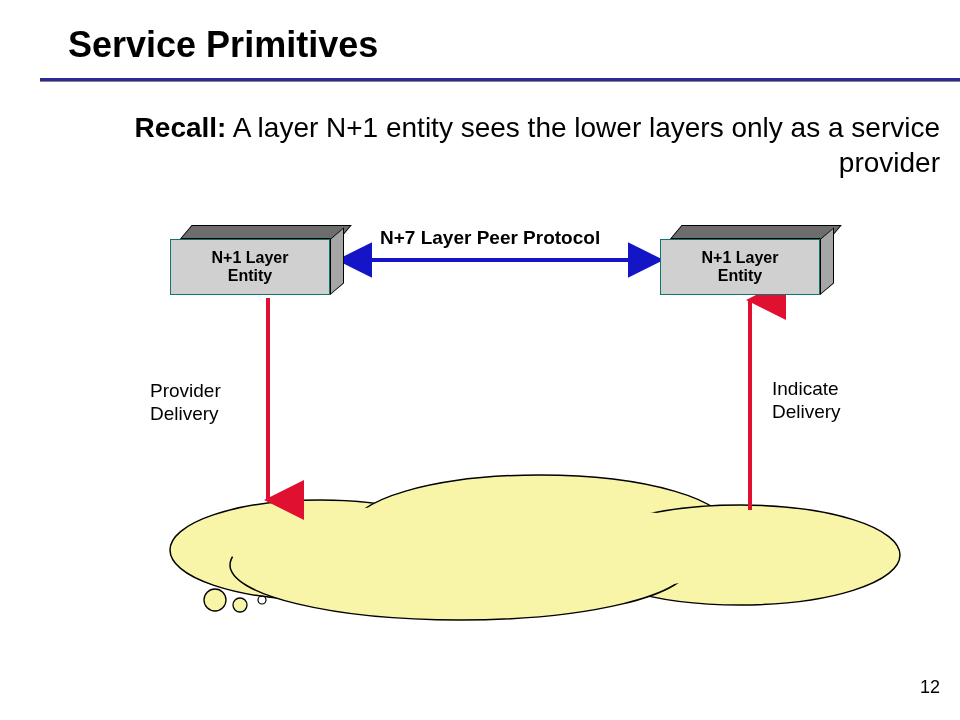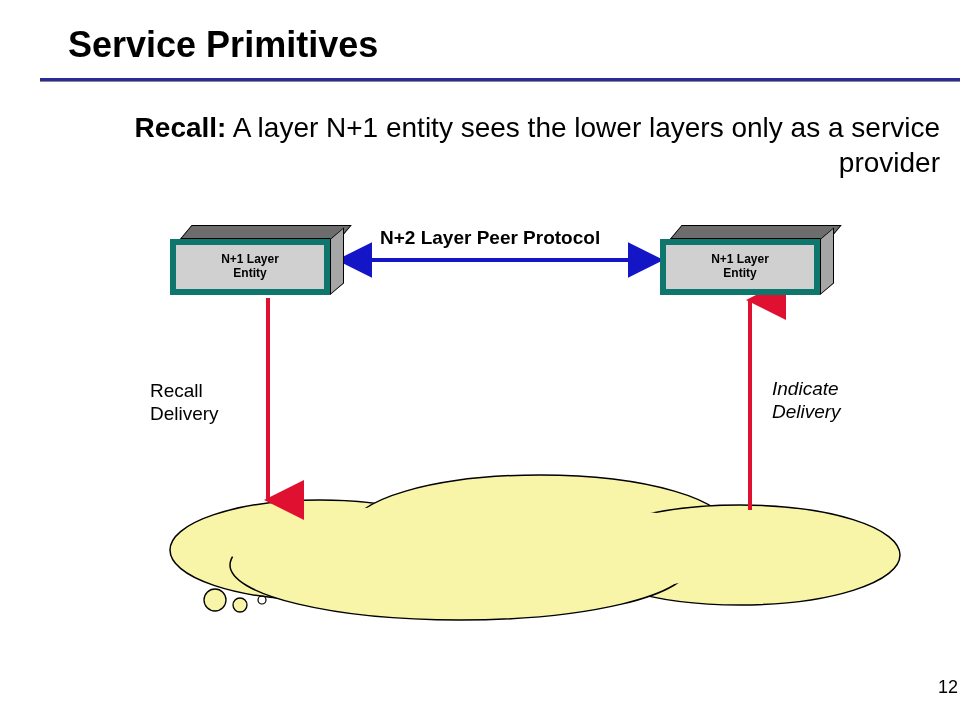--- a/index.html
+++ b/index.html
@@ -84,27 +84,27 @@
     border: 1px solid #000;
     box-sizing: border-box;
   }
   .entity-front {
     position: absolute;
     left: 0;
     top: 14px;
     width: 160px;
     height: 56px;
     background: #d0d0d0;
-    border: 6px solid #0f766e;
+    border: 1px solid #0f766e;
     box-sizing: border-box;
     display: flex;
     align-items: center;
     justify-content: center;
     text-align: center;
-    font-size: 12px;
+    font-size: 16px;
     font-weight: bold;
     line-height: 1.15;
     padding: 2px 6px;
   }
 
   .peer-label {
     position: absolute;
     font-size: 19px;
     font-weight: bold;
     white-space: nowrap;
@@ -117,21 +117,21 @@
   }
 
   .cloud-label {
     position: absolute;
     font-size: 24px;
     white-space: nowrap;
   }
 
   .page-num {
     position: absolute;
-    right: 42px;
+    right: 60px;
     bottom: 22px;
     font-size: 18px;
   }
 
   svg.overlay {
     position: absolute;
     left: 0;
     top: 0;
     width: 960px;
     height: 720px;
@@ -203,28 +203,28 @@
       <div class="entity-top"></div>
       <div class="entity-side"></div>
       <div class="entity-front">
         <div>
           <span>N+1 Layer</span><br>
           <span>Entity</span>
         </div>
       </div>
     </div>
 
-    <div class="peer-label" style="left:340px; top:227px;">N+2 Layer Peer Protocol</div>
+    <div class="peer-label" style="left:340px; top:227px;">N+7 Layer Peer Protocol</div>
 
     <div class="side-label" style="left:110px; top:380px;">
-      <span>Recall</span><br>
+      <span>Provider</span><br>
       <span>Delivery</span>
     </div>
 
-    <div class="side-label" style="left:732px; top:378px;font-style:italic;">
+    <div class="side-label" style="left:732px; top:378px;">
       <span>Indicate</span><br>
       <span>Delivery</span>
     </div>
 
 
   </div>
 
   <div class="page-num">12</div>
 </div>
 

